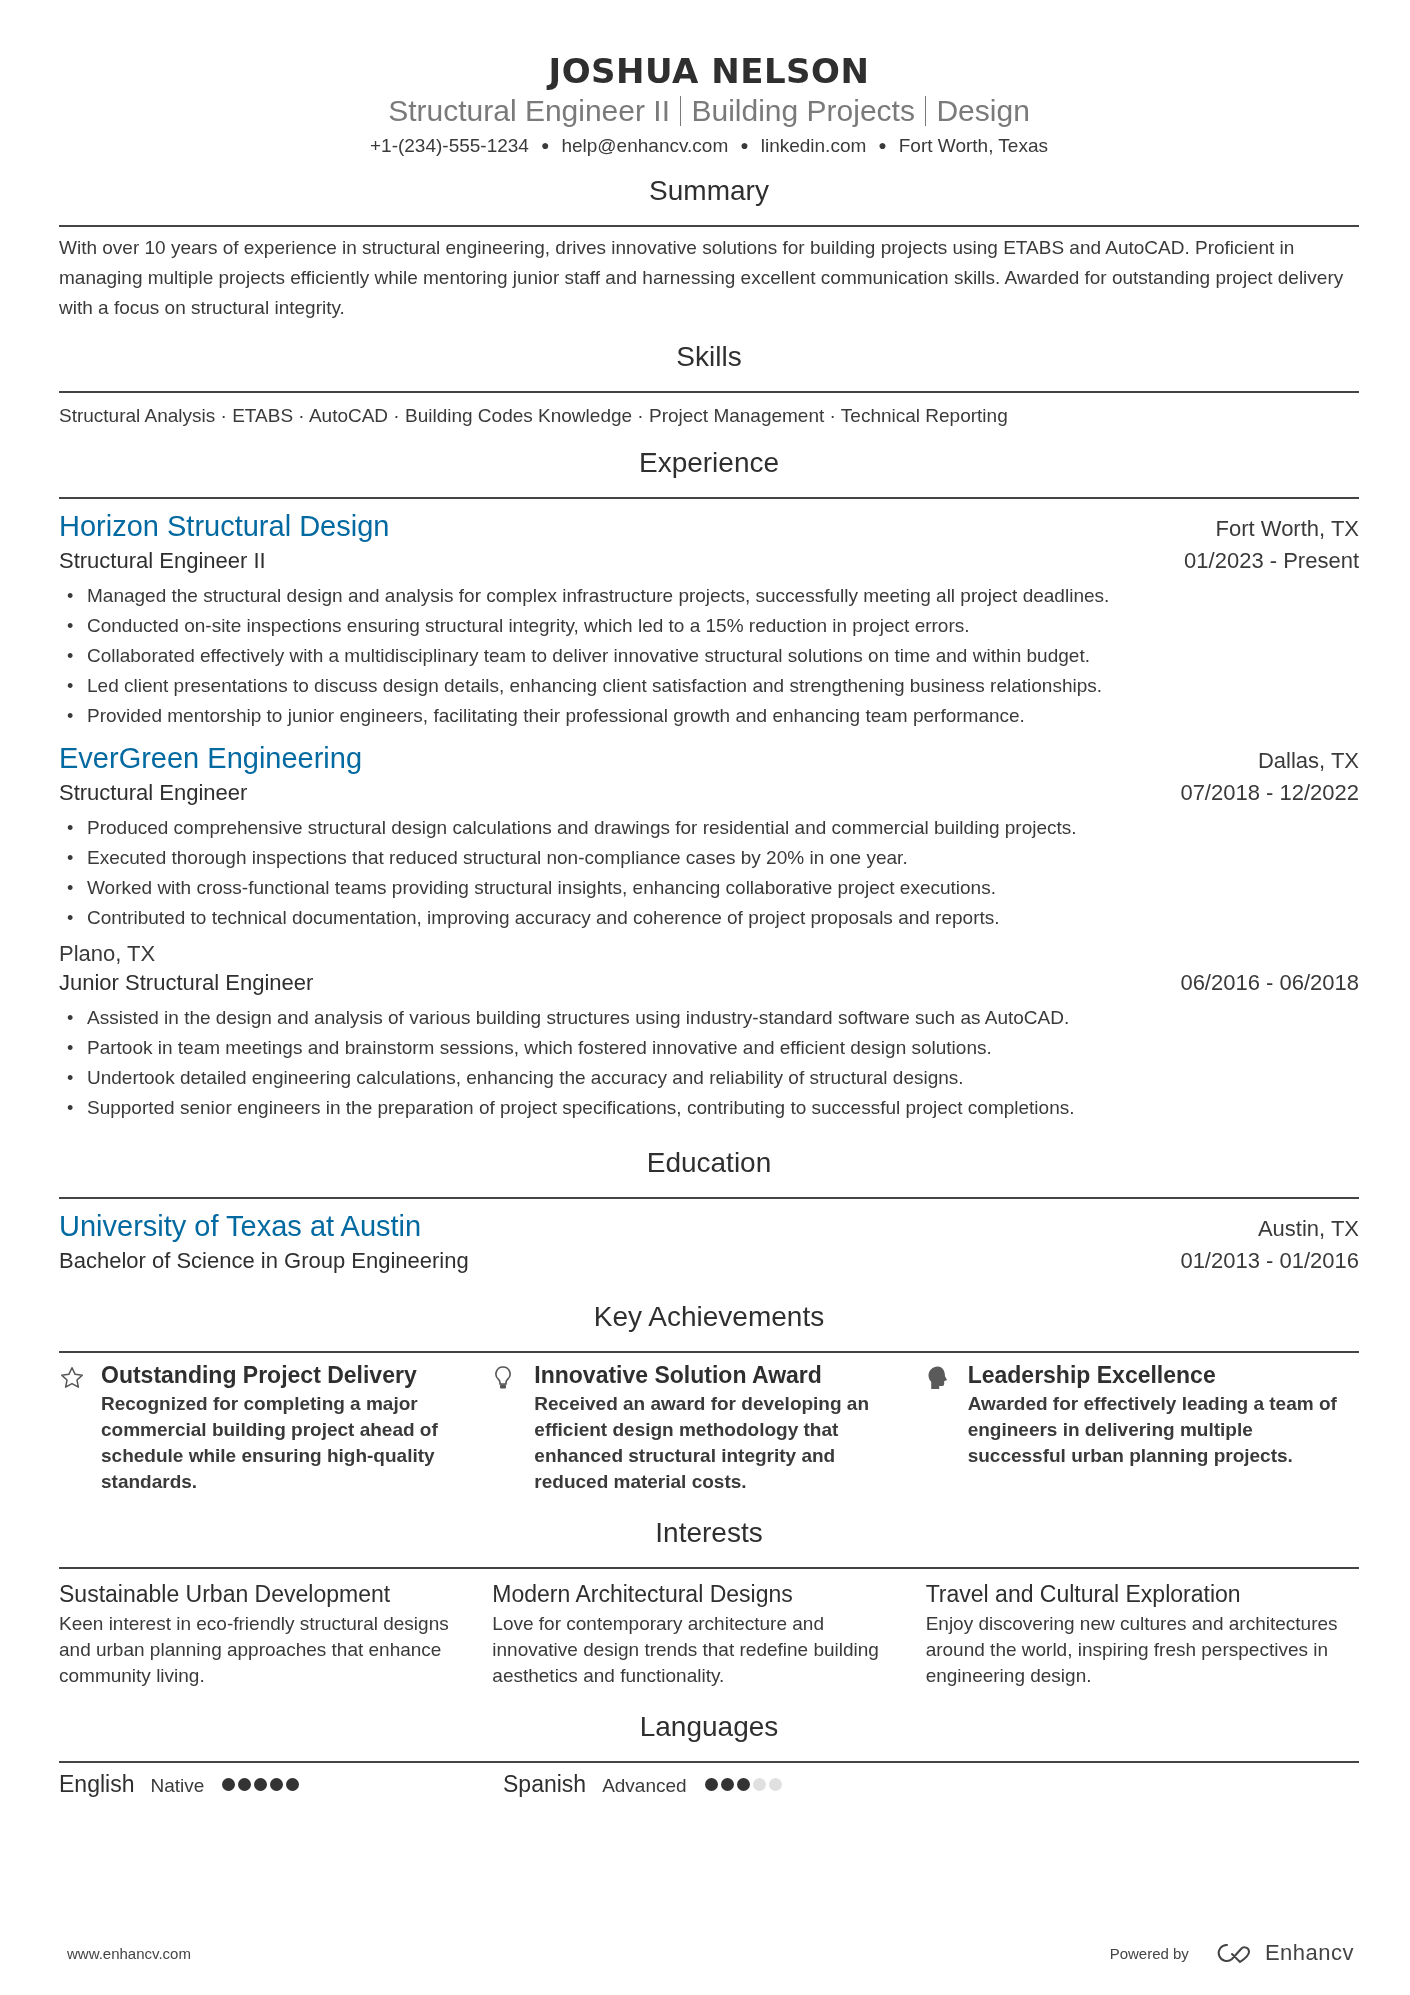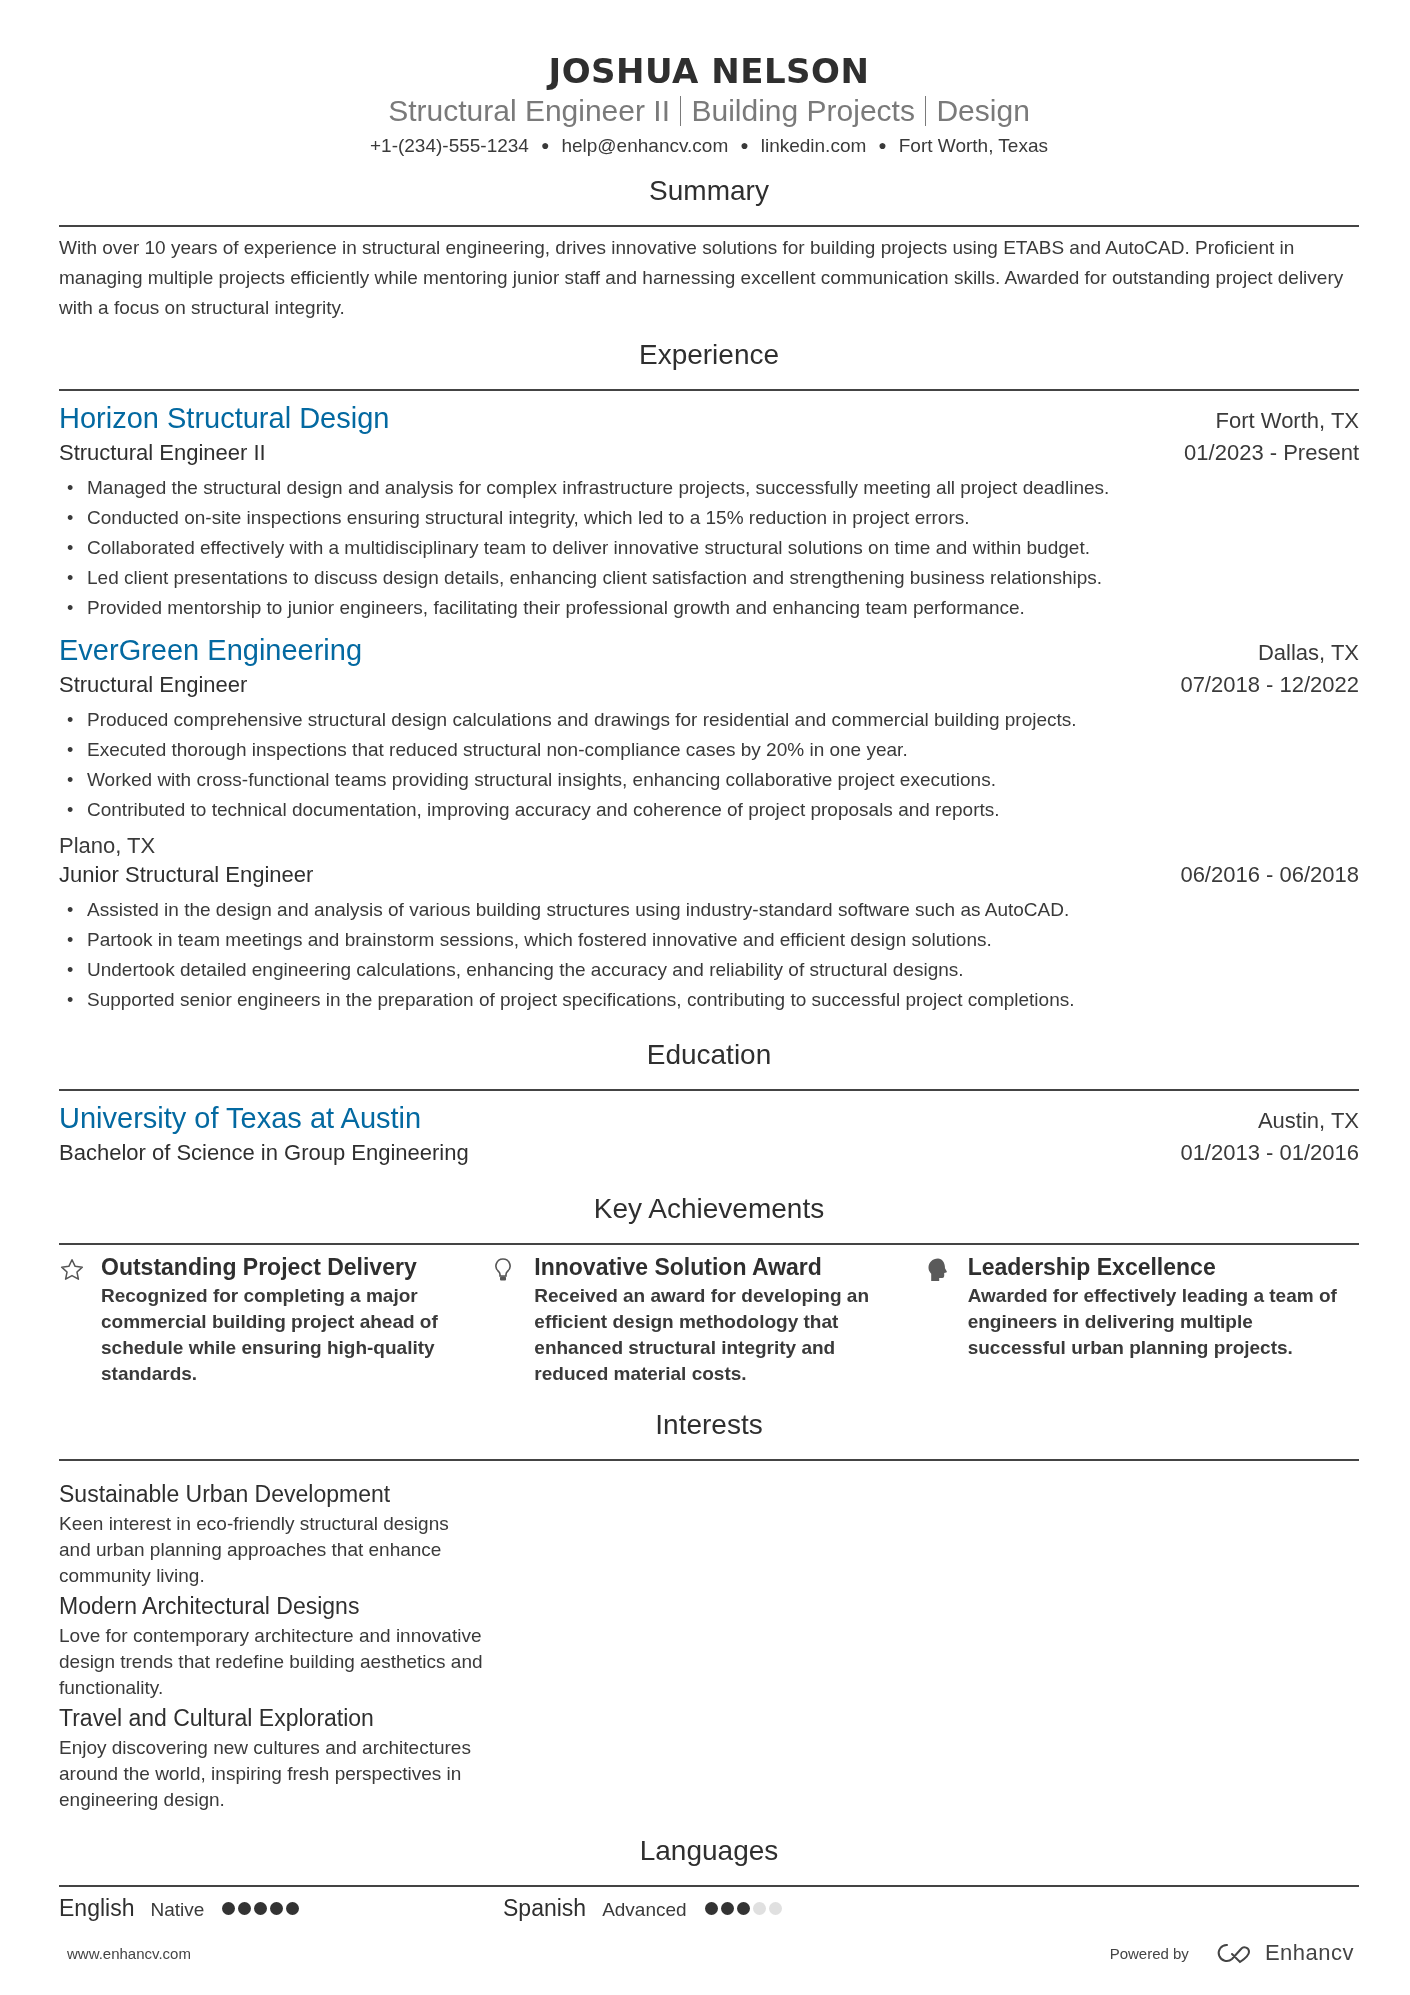--- a/index.html
+++ b/index.html
@@ -30,21 +30,21 @@
   .bullets li { font-size: 19px; line-height: 30px; color: #3a3a3a; padding-left: 28px; position: relative; }
   .bullets li::before { content: "•"; position: absolute; left: 8px; top: 0; font-size: 18px; }
 
   .ach-grid { display: flex; margin-top: 6px; }
   .ach { width: 444px; display: flex; font-weight: bold; }
   .ach-icon { width: 42px; flex: none; padding-top: 6px; }
   .ach-body { flex: 1; padding-right: 20px; }
   .ach-title { font-size: 23px; line-height: 32px; color: #2f2f2f; }
   .ach-desc { font-size: 19px; line-height: 26px; color: #3a3a3a; }
 
-  .int-grid { display: flex; margin-top: 16px; flex-direction: column; }
+  .int-grid { display: flex; margin-top: 8px; }
   .int { width: 444px; padding-right: 20px; }
   .int-title { font-size: 23px; line-height: 34px; color: #2f2f2f; }
   .int-desc { font-size: 19px; line-height: 26px; color: #3a3a3a; }
 
   .lang-grid { display: flex; margin-top: 8px; }
   .lang { width: 444px; display: flex; align-items: baseline; }
   .lang-name { font-size: 23px; color: #2f2f2f; margin-right: 16px; }
   .lang-level { font-size: 19px; color: #3a3a3a; margin-right: 18px; }
   .dots { display: inline-flex; gap: 3px; align-self: center; }
   .dots span { width: 13px; height: 13px; border-radius: 50%; background: #333; display: inline-block; }
@@ -69,20 +69,24 @@
     <div class="contact">
       <span>+1-(234)-555-1234</span><span class="dot">●</span><span>help@enhancv.com</span><span class="dot">●</span><span>linkedin.com</span><span class="dot">●</span><span>Fort Worth, Texas</span>
     </div>
   </div>
 
   <div class="section" style="margin-top:14px">
     <div class="section-title">Summary</div>
     <p class="summary-text">With over 10 years of experience in structural engineering, drives innovative solutions for building projects using ETABS and AutoCAD. Proficient in managing multiple projects efficiently while mentoring junior staff and harnessing excellent communication skills. Awarded for outstanding project delivery with a focus on structural integrity.</p>
   </div>
 
+  <div class="section" style="margin-top:16px">
+    <div class="section-title">Skills</div>
+    <p class="skills-text">Structural Analysis · ETABS · AutoCAD · Building Codes Knowledge · Project Management · Technical Reporting</p>
+  </div>
 
   <div class="section" style="margin-top:14px">
     <div class="section-title">Experience</div>
 
     <div class="entry">
       <div class="row">
         <span class="company">Horizon Structural Design</span>
         <span class="location">Fort Worth, TX</span>
       </div>
       <div class="row">

